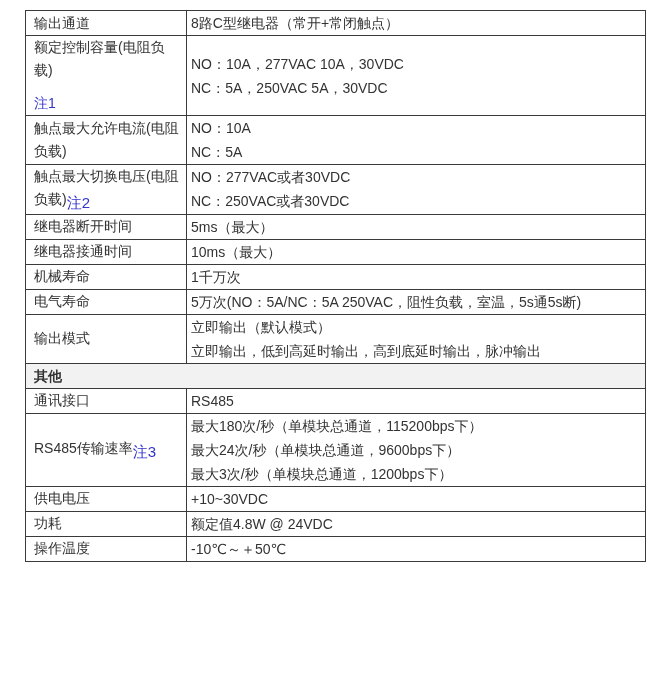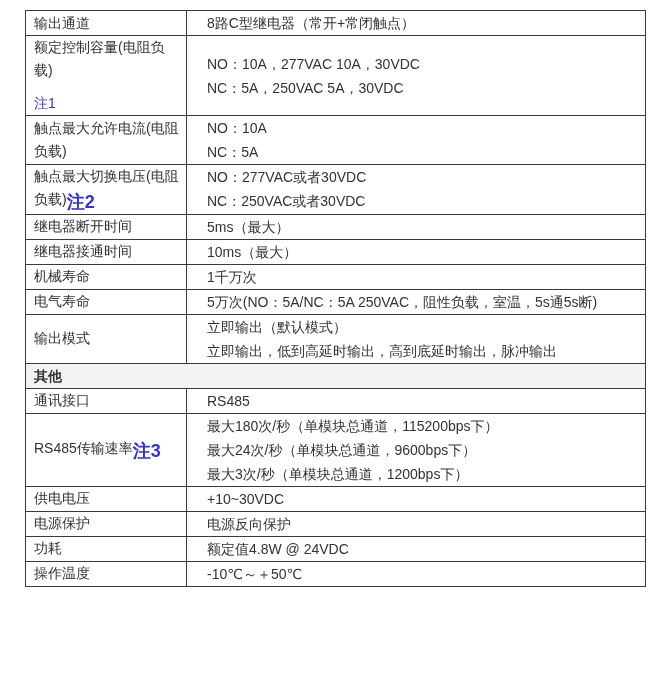--- a/index.html
+++ b/index.html
@@ -37,40 +37,39 @@
     font-weight: bold;
     padding: 3px 8px;
     line-height: 18px;
     height: 18px;
   }
   td.label-cell {
     padding: 0 6px 0 8px;
     line-height: 23px;
   }
   td.value-cell {
-    padding: 0 20px;
+    padding: 0 4px;
   }
   .value-line {
     line-height: 24px;
     white-space: nowrap;
   }
   .note-link {
     color: var(--note-color);
     text-decoration: none;
     cursor: pointer;
   }
   .note-newline {
     display: block;
     line-height: 23px;
     margin-top: 10px;
   }
   .note-sub {
     vertical-align: sub;
-    font-size: 18px;
-    font-weight: bold;
+    font-size: 15px;
   }
   col.c1 { width: 161px; }
   col.c2 { width: 459px; }
 </style>
 </head>
 <body style="--border-color: #3a3a3a; --text-color: #333333; --note-color: #3333cc; --section-bg: #f2f2f2;">
 
 <table class="spec-table">
   <colgroup>
     <col class="c1">
@@ -152,26 +151,20 @@
           <div class="value-line">最大3次/秒（单模块总通道，1200bps下）</div>
         </td>
       </tr>
       <tr>
         <td class="label-cell"><span>供电电压</span></td>
         <td class="value-cell">
           <div class="value-line">+10~30VDC</div>
         </td>
       </tr>
       <tr>
-        <td class="label-cell"><span>电源保护</span></td>
-        <td class="value-cell">
-          <div class="value-line">电源反向保护</div>
-        </td>
-      </tr>
-      <tr>
         <td class="label-cell"><span>功耗</span></td>
         <td class="value-cell">
           <div class="value-line">额定值4.8W @ 24VDC</div>
         </td>
       </tr>
       <tr>
         <td class="label-cell"><span>操作温度</span></td>
         <td class="value-cell">
           <div class="value-line">-10℃～＋50℃</div>
         </td>

